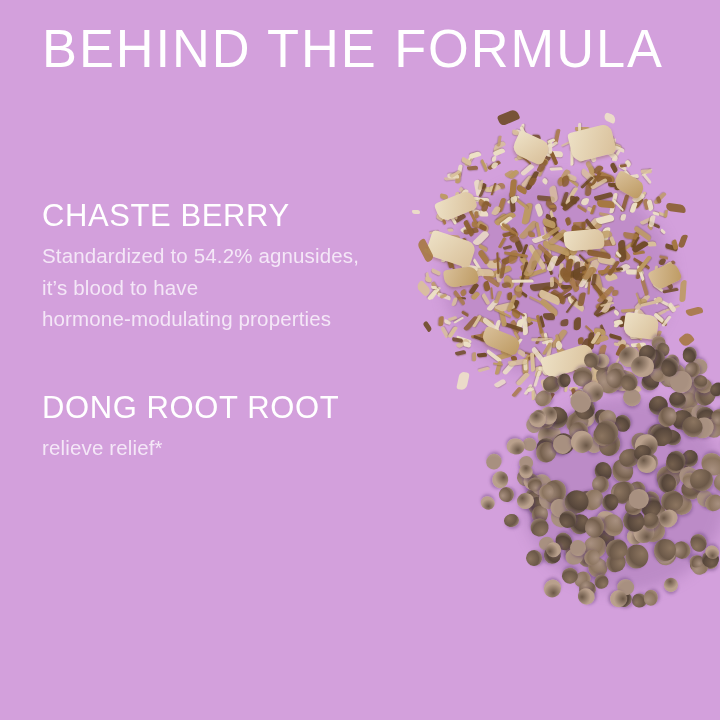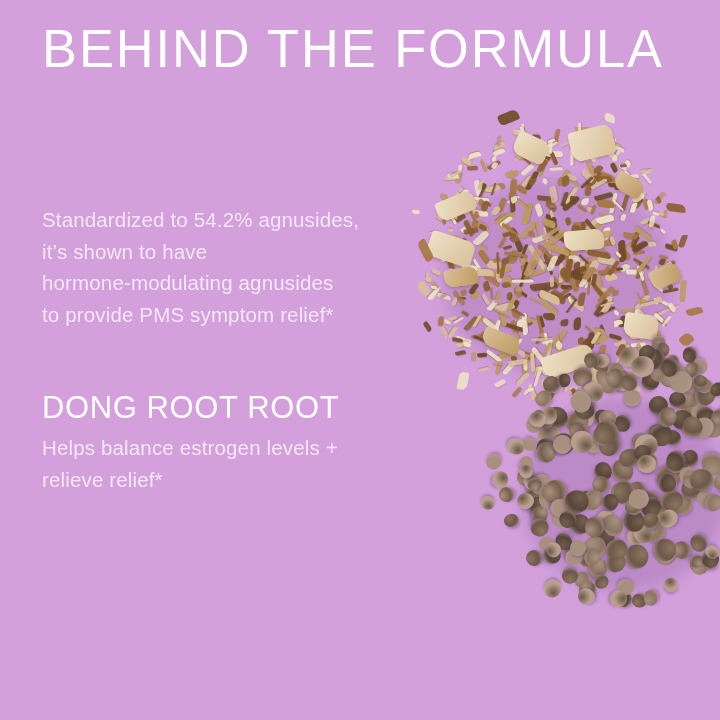--- a/index.html
+++ b/index.html
@@ -895,29 +895,28 @@
         <div class="berry" style="left: 77.3px; top: 159.3px; width: 17.3px; height: 16.7px; background: radial-gradient(circle at 34% 30%, rgb(117, 96, 78) 0%, rgb(85, 69, 58) 55%, rgb(185, 160, 140) 100%); box-shadow: rgba(95, 60, 110, 0.38) 1px 2px 3px; transform: rotate(252deg);"></div>
         <div class="berry" style="left: 102px; top: 198px; width: 16px; height: 15.1px; background: radial-gradient(circle at 34% 30%, rgb(168, 144, 128) 0%, rgb(140, 117, 96) 55%, rgb(185, 160, 140) 100%); box-shadow: rgba(95, 60, 110, 0.38) 1px 2px 3px; transform: rotate(128deg);"></div>
         <div class="berry" style="left: 16.5px; top: 134.5px; width: 15px; height: 15.2px; background: radial-gradient(circle at 34% 30%, rgb(168, 144, 128) 0%, rgb(117, 96, 78) 55%, rgb(185, 160, 140) 100%); box-shadow: rgba(95, 60, 110, 0.38) 1px 2px 3px; transform: rotate(290deg);"></div>
         <div class="berry" style="left: 127.5px; top: 237.5px; width: 17px; height: 17.4px; background: radial-gradient(circle at 34% 30%, rgb(107, 88, 72) 0%, rgb(185, 160, 140) 55%, rgb(185, 160, 140) 100%); box-shadow: rgba(95, 60, 110, 0.38) 1px 2px 3px; transform: rotate(127deg);"></div>
       </div>
   </div>
 
   <div class="page-title">BEHIND THE FORMULA</div>
 
   <div class="ingredient-block" id="block-0">
+    <div class="ingredient-heading">CHASTE BERRY</div>
     <div class="ingredient-body">
       <div class="body-line">Standardized to 54.2% agnusides,</div>
-      <div class="body-line">it’s shown to have</div>
-      <div class="body-line">hormone-modulating agnusides</div>
-      <div class="body-line">to provide PMS symptom relief*</div>
+      <div class="body-line">it’s blood to have</div>
+      <div class="body-line">hormone-modulating properties</div>
     </div>
   </div>
 
   <div class="ingredient-block" id="block-1">
     <div class="ingredient-heading">DONG ROOT ROOT</div>
     <div class="ingredient-body">
-      <div class="body-line">Helps balance estrogen levels +</div>
       <div class="body-line">relieve relief*</div>
     </div>
   </div>
 
 </div>
 
 </body></html>

